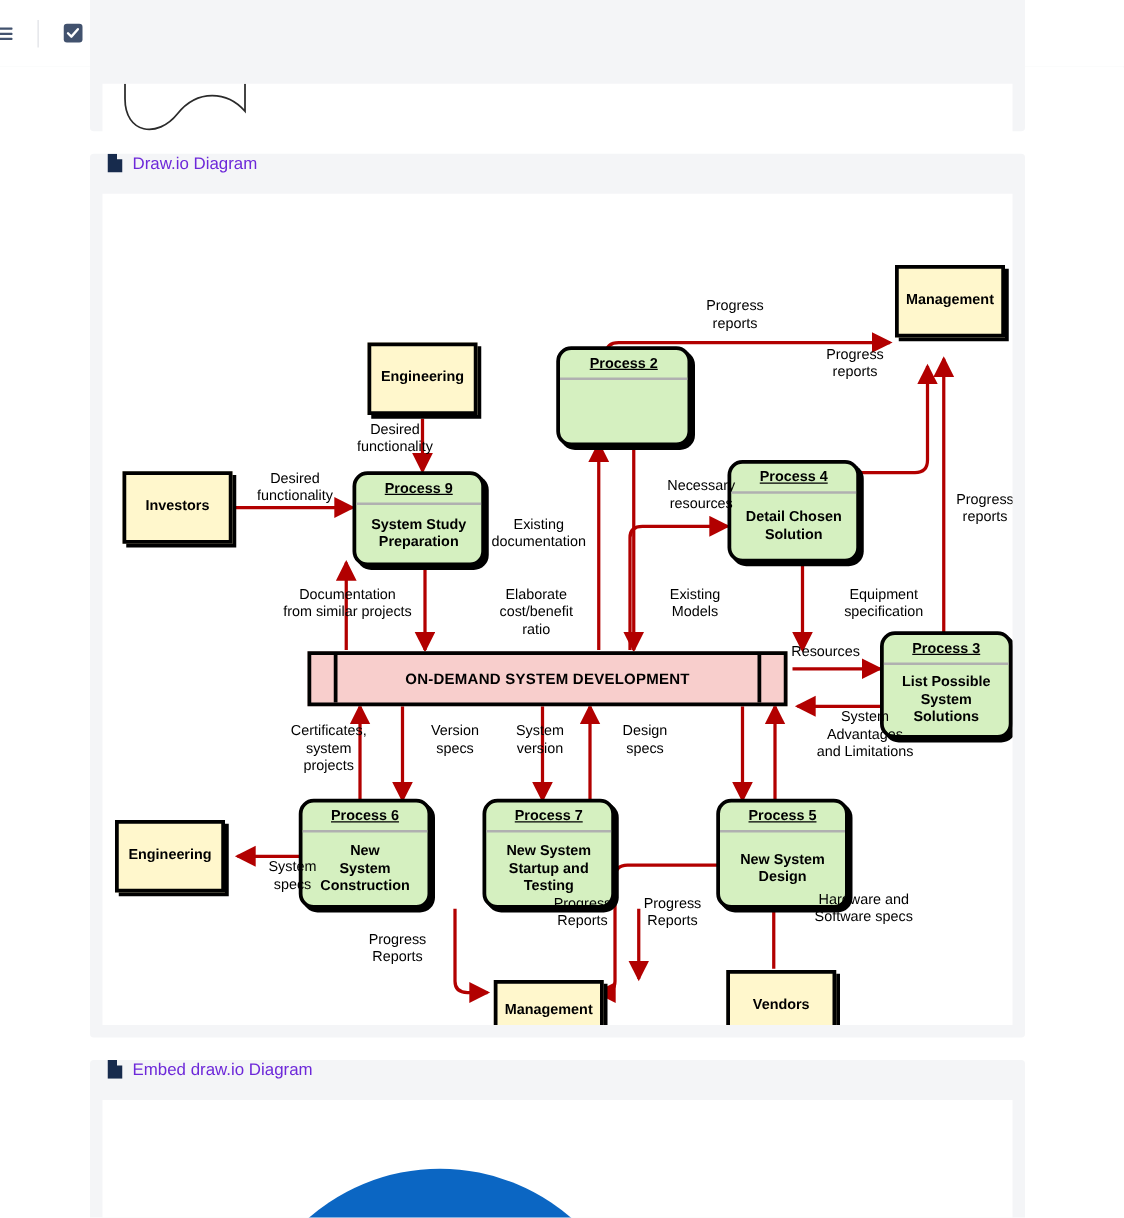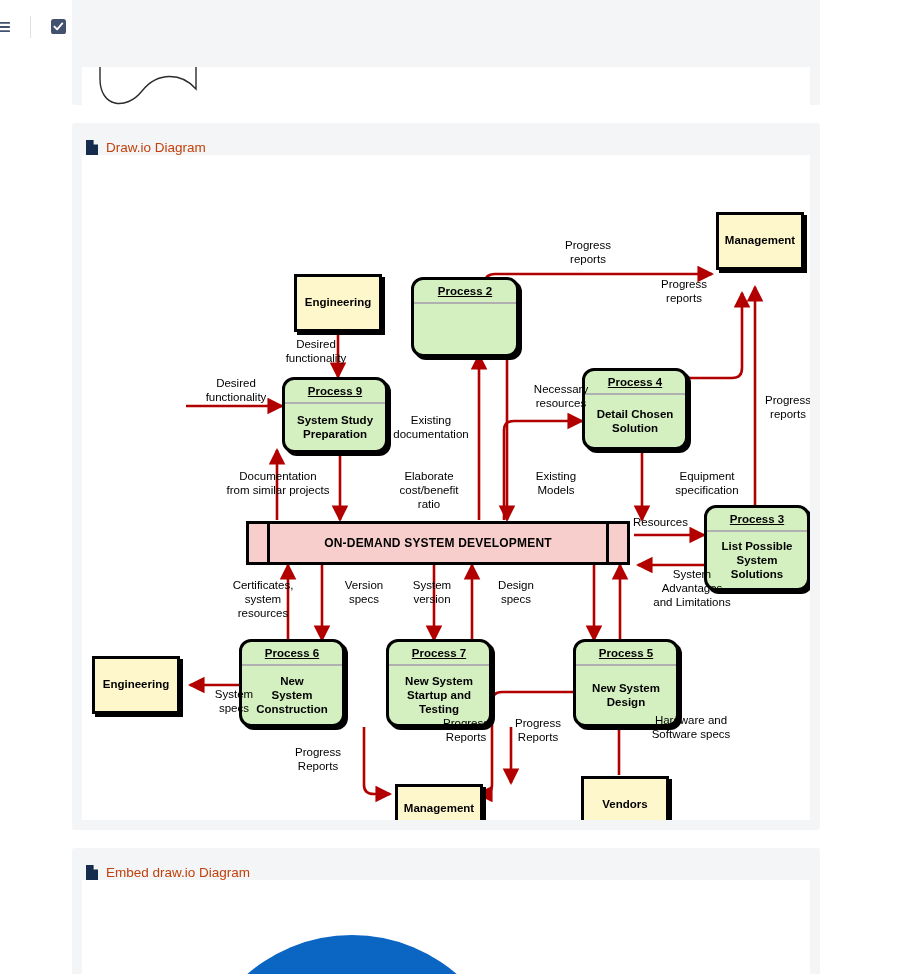--- a/index.html
+++ b/index.html
@@ -38,23 +38,23 @@
   }
 
   
   .card{
     position:absolute;left:72px;width:748px;
     background:#f4f5f7;
     border-radius:3px;
     box-sizing:border-box;
   }
   .card-head{
-    height:32px;display:flex;align-items:flex-end;
+    height:32px;display:flex;align-items:flex-start;
     padding:0 0 0 14px;
-    font-size:13.5px;color:#c2410c;
+    font-size:13.5px;color:#6d28d9;
   }
   .card-head .doc-icon{margin-right:8px;display:flex;align-items:center;}
   .card-body{
     background:#ffffff;margin:0 10px 10px 10px;
     position:relative;overflow:hidden;
   }
 
   
   #card-top{top:-60px;height:112px;}
   #card-top .card-body{height:60px;margin-top:42px;}
@@ -289,20 +289,23 @@
               <path d="M545 537 H420 Q410 537 410 547 V630 Q410 639 400 639 H396"></path>
 
               <path d="M537 620 V540"></path>
             </g>
           </svg>
 
           <div class="node entity" style="left:212px;top:119px;width:88px;height:58px;">
             <span>Engineering</span>
           </div>
 
+          <div class="node entity" style="left:16px;top:222px;width:88px;height:58px;">
+            <span>Investors</span>
+          </div>
 
           <div class="node entity" style="left:634px;top:57px;width:88px;height:58px;">
             <span>Management</span>
           </div>
 
           <div class="node entity" style="left:10px;top:501px;width:88px;height:58px;">
             <span>Engineering</span>
           </div>
 
           <div class="node entity" style="left:313px;top:629px;width:88px;height:50px;">
@@ -313,21 +316,21 @@
             <span>Vendors</span>
           </div>
 
           <div class="node process" style="left:200px;top:222px;width:106px;height:76px;">
             <div class="p-title">Process 9</div>
             <div class="p-rule"></div>
             <div class="p-body" style="white-space:pre-line;">System Study
 Preparation</div>
           </div>
 
-          <div class="node process" style="left:329px;top:122px;width:108px;height:80px;">
+          <div class="node process" style="left:363px;top:122px;width:108px;height:80px;">
             <div class="p-title">Process 2</div>
             <div class="p-rule"></div>
           </div>
 
           <div class="node process" style="left:622px;top:350px;width:106px;height:86px;">
             <div class="p-title">Process 3</div>
             <div class="p-rule"></div>
             <div class="p-body" style="white-space:pre-line;">List Possible
 System Solutions</div>
           </div>
@@ -403,21 +406,21 @@
 specification</div>
 
           <div class="elabel" style="left:551px;top:361px;width:88px;text-align:left;">Resources</div>
 
           <div class="elabel" style="left:544px;top:413px;width:132px;">System
 Advantages
 and Limitations</div>
 
           <div class="elabel" style="left:127px;top:424px;width:108px;">Certificates,
 system
-resources</div>
+projects</div>
 
           <div class="elabel" style="left:238px;top:424px;width:88px;">Version
 specs</div>
 
           <div class="elabel" style="left:306px;top:424px;width:88px;">System
 version</div>
 
           <div class="elabel" style="left:390px;top:424px;width:88px;">Design
 specs</div>
 

